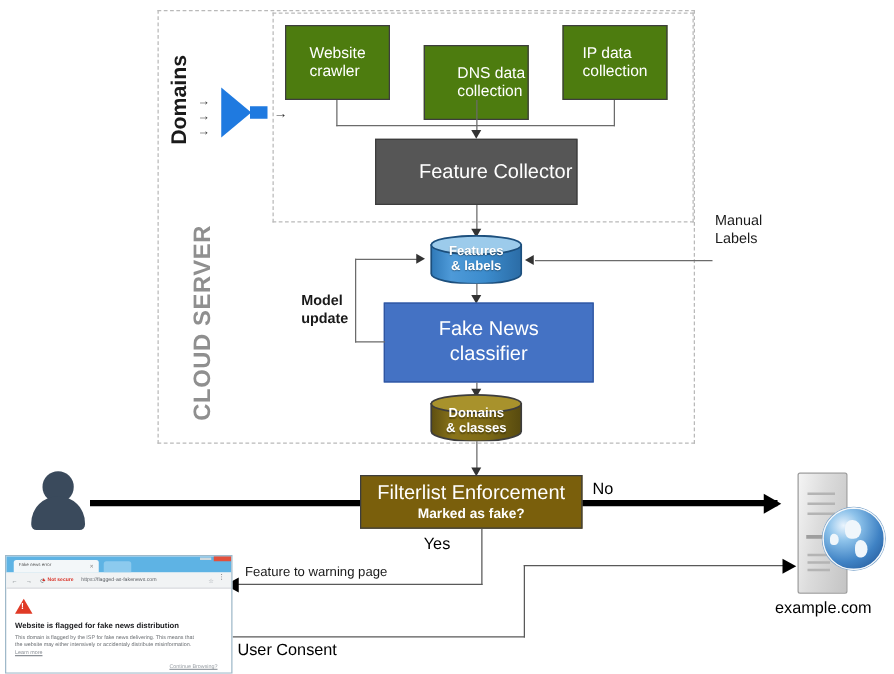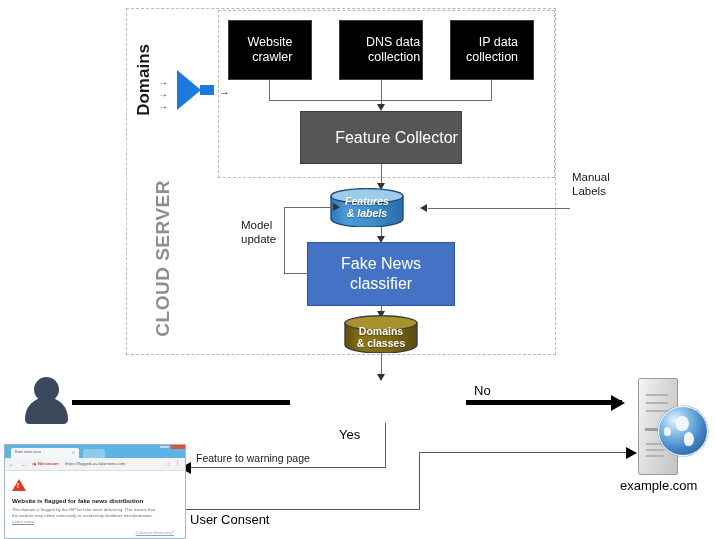--- a/index.html
+++ b/index.html
@@ -6,22 +6,22 @@
   body{width:715px;height:539px;font-family:"Liberation Sans",sans-serif;position:relative;overflow:hidden;}
   #stage{position:relative;width:715px;height:539px;}
 
   .abs{position:absolute;}
 
   
   .dashed-box{border:1.5px dashed #b9b9b9;box-sizing:border-box;}
 
   
   .srcbox{
-    background:#000000;border:1.5px solid #3d3d3d;color:#ffffff;
-    display:flex;align-items:center;justify-content:center;text-align:right;
+    background:#4d7c0f;border:1.5px solid #3d3d3d;color:#ffffff;
+    display:flex;align-items:center;justify-content:center;text-align:left;
     font-size:12.5px;line-height:1.18;font-weight:400;box-sizing:border-box;
   }
   .featcol{
     background:#565656;border:1.5px solid #3d3d3d;color:#fff;
     display:flex;align-items:center;justify-content:center;
     font-size:16px;box-sizing:border-box;
   }
   
   .clsbox{
     background:#4472C4;border:1.5px solid #2f55a0;color:#fff;
@@ -131,38 +131,38 @@
   <div class="mini-arr" style="left:158px;top:89px;">→</div>
   <div class="mini-arr" style="left:158px;top:101px;">→</div>
 
   <div class="funnel-tri" style="left:177px;top:70px;"></div>
   <div class="funnel-stem" style="left:200px;top:85px;width:14px;height:10px;"></div>
   <div class="mini-arr" style="left:219px;top:86px;font-size:11px;">→</div>
 
   <div class="abs srcbox" style="left:228px;top:20px;width:84px;height:60px;white-space:pre-line;">Website
 crawler</div>
 
-  <div class="abs srcbox" style="left:339px;top:20px;width:84px;height:60px;white-space:pre-line;padding-left:24px;">DNS data
+  <div class="abs srcbox" style="left:339px;top:36px;width:84px;height:60px;white-space:pre-line;padding-left:24px;">DNS data
 collection</div>
 
   <div class="abs srcbox" style="left:450px;top:20px;width:84px;height:60px;white-space:pre-line;">IP data
 collection</div>
 
   <div class="ln-v-thin" style="left:269px;top:80px;height:21px;"></div>
   <div class="ln-v-thin" style="left:491px;top:80px;height:21px;"></div>
   <div class="ln-h-thin" style="left:269px;top:100px;width:223px;"></div>
   <div class="ln-v-thin" style="left:380.5px;top:80px;height:26px;"></div>
   <div class="arr arr-d" style="left:376.5px;top:104px;"></div>
 
   <div class="abs featcol" style="left:300px;top:111px;width:162px;height:53px;padding-left:31px;">Feature Collector</div>
 
   <div class="ln-v-thin" style="left:380.5px;top:164px;height:22px;"></div>
   <div class="arr arr-d" style="left:376.5px;top:183px;"></div>
 
-  <div class="cyl" style="left:330px;top:188px;width:74px;height:32px;font-style:italic;">
+  <div class="cyl" style="left:344px;top:188px;width:74px;height:32px;">
     <svg width="74" height="39" viewBox="0 0 74 39">
       <defs>
         <linearGradient id="bluecyl" x1="0" y1="0" x2="1" y2="0">
           <stop offset="0%" stop-color="#2f79b8"></stop>
           <stop offset="22%" stop-color="#4e9ad8"></stop>
           <stop offset="60%" stop-color="#3c8ccd"></stop>
           <stop offset="100%" stop-color="#2b6ca6"></stop>
         </linearGradient>
       </defs>
       <path d="M1,8 L1,31 A36,8 0 0 0 73,31 L73,8 Z" fill="url(#bluecyl)" stroke="#1c4f7d" stroke-width="1.4"></path>
@@ -173,28 +173,28 @@
   </div>
 
   <div class="ln-h-thin" style="left:428px;top:208px;width:142px;"></div>
   <div class="arr arr-l" style="left:420px;top:203.5px;"></div>
   <div class="lab" style="left:572px;top:170px;white-space:pre-line;">Manual
 Labels</div>
 
   <div class="ln-v-thin" style="left:380.5px;top:227px;height:13px;"></div>
   <div class="arr arr-d" style="left:376.5px;top:236px;"></div>
 
-  <div class="abs clsbox" style="left:307px;top:242px;width:148px;height:64px;white-space:pre-line;">Fake News
+  <div class="abs clsbox" style="left:307px;top:242px;width:168px;height:64px;white-space:pre-line;">Fake News
 classifier</div>
 
   <div class="ln-h-thin" style="left:284px;top:273px;width:24px;"></div>
   <div class="ln-v-thin" style="left:284px;top:207px;height:67px;"></div>
   <div class="ln-h-thin" style="left:284px;top:207px;width:50px;"></div>
   <div class="arr arr-r" style="left:333px;top:202.5px;"></div>
-  <div class="lab" style="left:241px;top:218px;white-space:pre-line;">Model
+  <div class="lab" style="left:241px;top:234px;white-space:pre-line;font-weight:bold;">Model
 update</div>
 
   <div class="ln-v-thin" style="left:380.5px;top:306px;height:9px;"></div>
   <div class="arr arr-d" style="left:376.5px;top:311px;"></div>
 
   <div class="cyl" style="left:344px;top:315px;width:74px;height:38px;">
     <svg width="74" height="38" viewBox="0 0 74 38">
       <defs>
         <linearGradient id="goldcyl" x1="0" y1="0" x2="1" y2="0">
           <stop offset="0%" stop-color="#5e4f11"></stop>
@@ -211,20 +211,24 @@
   </div>
 
   <div class="ln-v-thin" style="left:380.5px;top:353px;height:26px;"></div>
   <div class="arr arr-d" style="left:376.5px;top:374px;"></div>
 
   <div class="person-head" style="left:34px;top:377px;width:25px;height:25px;"></div>
   <div class="person-body" style="left:25px;top:397px;width:43px;height:27px;"></div>
 
   <div class="ln-thick" style="left:72px;top:400px;width:218px;"></div>
 
+  <div class="abs enfbox" style="left:288px;top:380px;width:178px;height:43px;">
+    <div class="t1">Filterlist Enforcement</div>
+    <div class="t2">Marked as fake?</div>
+  </div>
 
   <div class="lab-b" style="left:474px;top:383px;">No</div>
   <div class="ln-thick" style="left:466px;top:400px;width:156px;"></div>
   <div class="arr arr-r-big" style="left:611px;top:394.5px;"></div>
 
   <div class="lab-b" style="left:339px;top:427px;">Yes</div>
   <div class="ln-v" style="left:385px;top:423px;height:45px;"></div>
   <div class="ln-h" style="left:190px;top:467px;width:196px;"></div>
   <div class="arr arr-l-big" style="left:180px;top:461.5px;"></div>
   <div class="lab" style="left:196px;top:452px;font-size:10.5px;">Feature to warning page</div>

